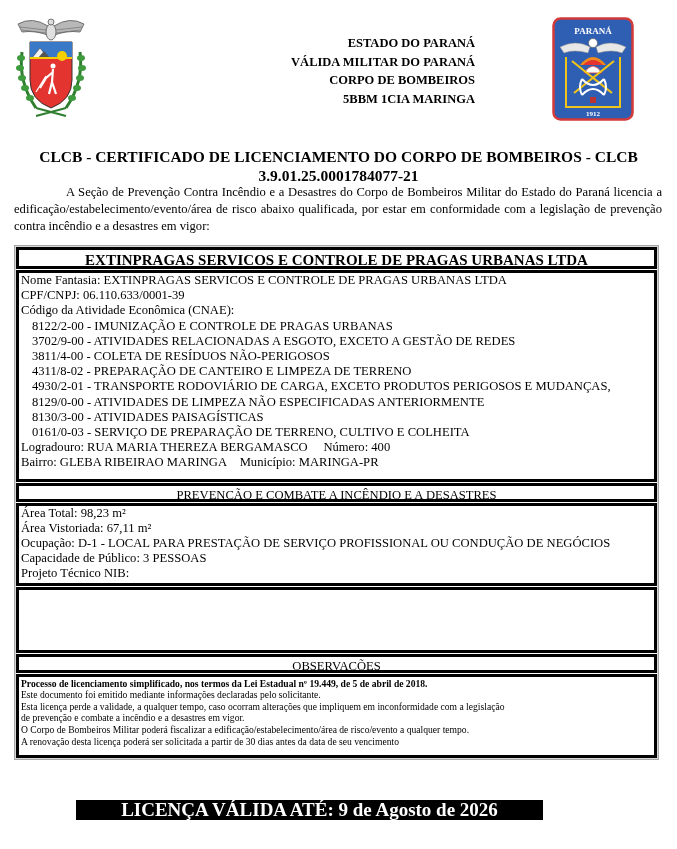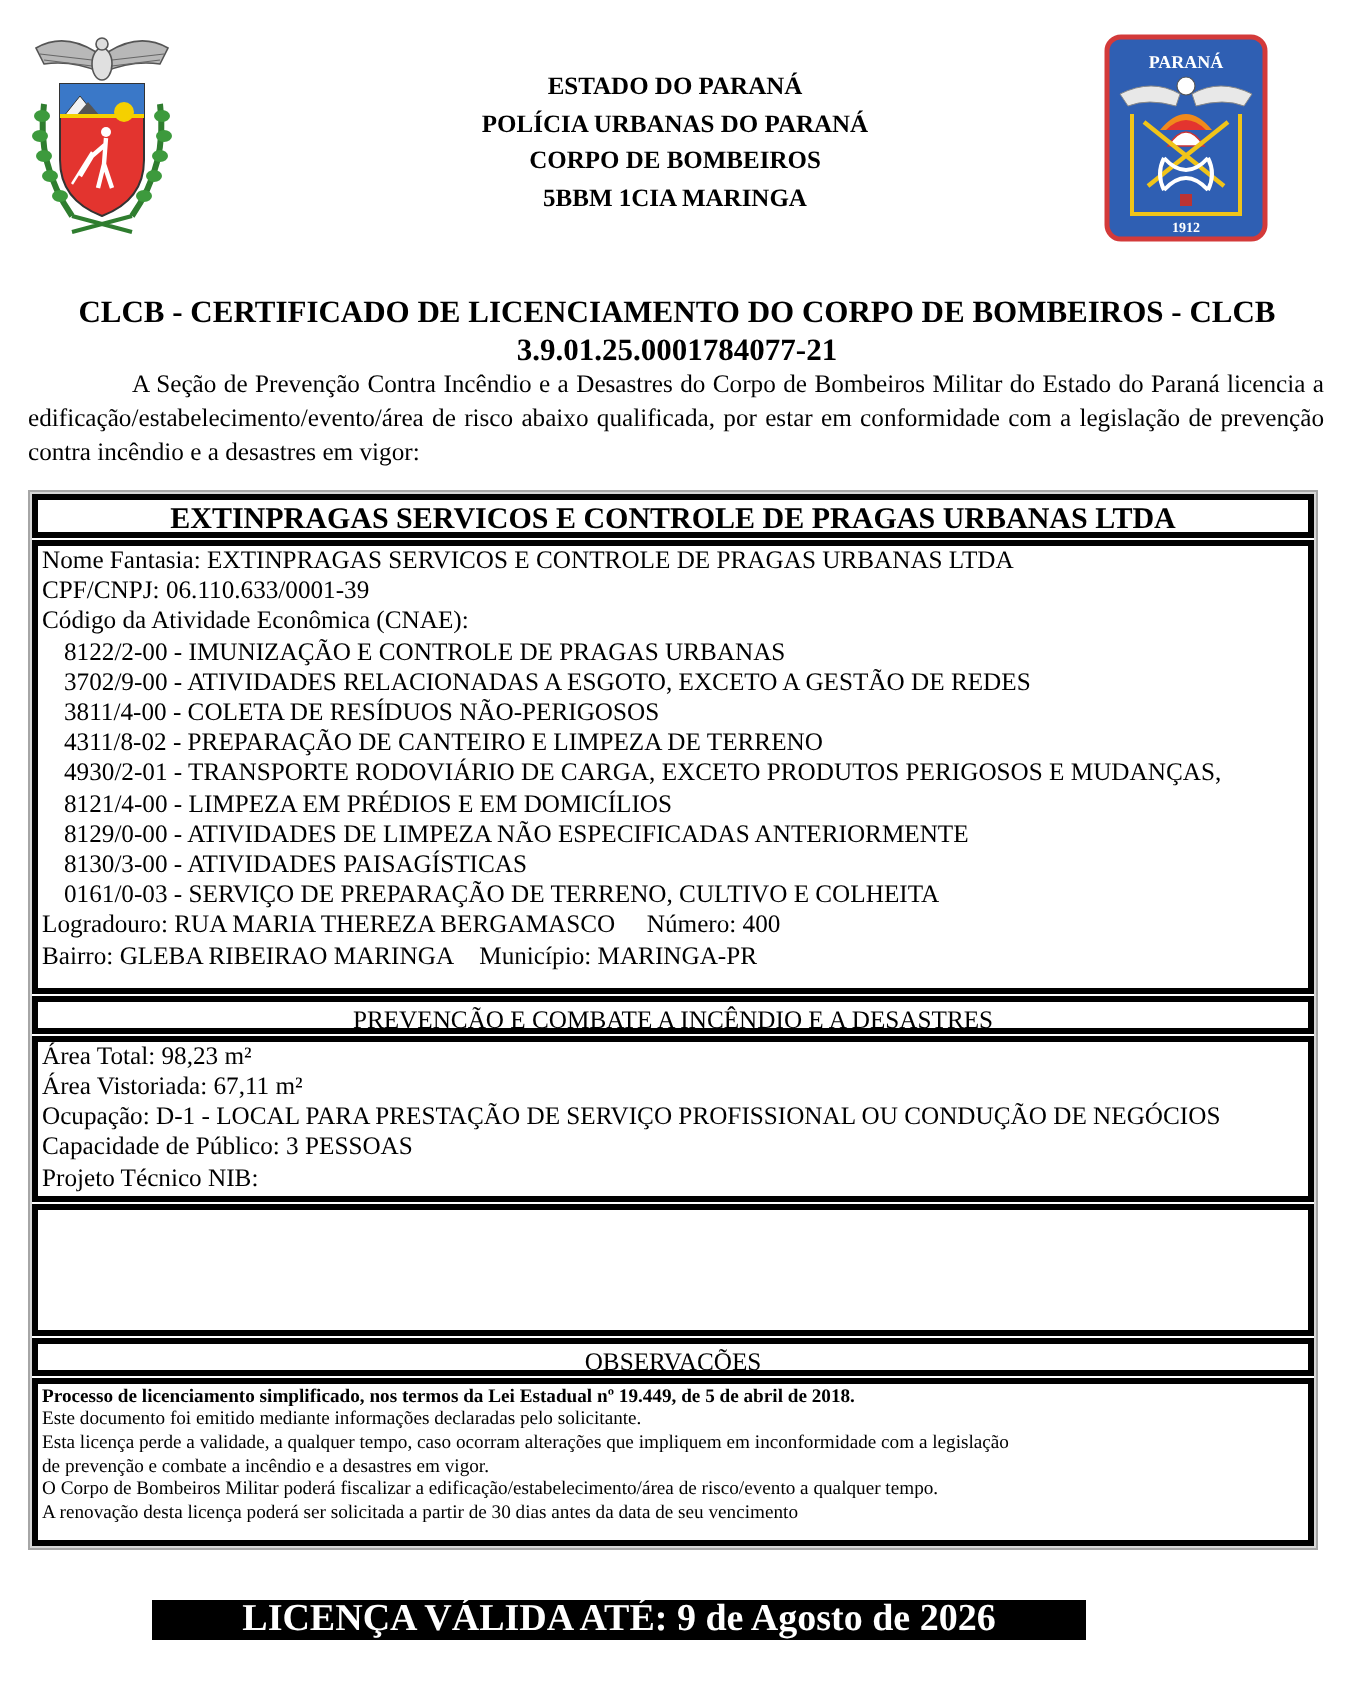--- a/index.html
+++ b/index.html
@@ -2,21 +2,21 @@
 <html><head>
   <meta charset="utf-8">
   <style>
     * { box-sizing: border-box; margin: 0; padding: 0; }
     html, body { width: 677px; height: 849px; background: #ffffff; overflow: hidden; }
     body { font-family: "Liberation Serif", "DejaVu Serif", serif; color: #000; position: relative; }
 
     .header { position: absolute; left: 0; top: 0; width: 677px; height: 135px; }
     .logo-left { position: absolute; left: 10px; top: 12px; width: 82px; height: 108px; }
     .logo-right { position: absolute; left: 552px; top: 17px; width: 82px; height: 104px; }
-    .header-lines { position: absolute; left: 200px; top: 34px; width: 275px; text-align: center; }
+    .header-lines { position: absolute; left: 200px; top: 34px; width: 275px; text-align: right; }
     .header-lines div { font-weight: bold; font-size: 12.5px; line-height: 18px; height: 18.5px; }
 
     .title { position: absolute; left: 0; top: 147px; width: 677px; text-align: center; font-weight: bold; font-size: 15.5px; line-height: 19px; }
     .intro { position: absolute; left: 14px; top: 184px; width: 648px; font-size: 12.6px; line-height: 17px; text-align: justify; }
     .intro .indent { display: inline-block; width: 52px; }
 
     .doc-table { position: absolute; left: 14px; top: 245px; width: 645px; border: 1px solid #a6a6a6; box-shadow: inset 0 0 0 1px #d6d6d6; }
     .row { border: 3px solid #000000; margin: 1px; }
     .company-name { text-align: center; font-weight: bold; font-size: 15px; line-height: 19px; height: 22px; padding-top: 1px; }
     .info { font-size: 12.6px; line-height: 15.2px; padding: 0 0 1px 2px; }
@@ -65,21 +65,21 @@
     <circle cx="52" cy="44" r="5" fill="#f5d000"></circle>
     <rect x="20" y="45" width="42" height="2" fill="#f5d000"></rect>
 
     <circle cx="43" cy="54" r="2.5" fill="#fff"></circle>
     <path d="M43 57 L42 70 L39 82 M42 70 L46 82 M43 60 L36 66 L30 76" stroke="#fff" stroke-width="2.2" fill="none"></path>
     <path d="M26 80 L36 64" stroke="#fff" stroke-width="1.2"></path>
   </svg>
 
   <div class="header-lines">
     <div>ESTADO DO PARANÁ</div>
-    <div>POLÍCIA URBANAS DO PARANÁ</div>
+    <div>VÁLIDA MILITAR DO PARANÁ</div>
     <div>CORPO DE BOMBEIROS</div>
     <div>5BBM 1CIA MARINGA</div>
   </div>
 
   <svg class="logo-right" viewBox="0 0 82 104">
     <rect x="1.5" y="1.5" width="79" height="101" rx="7" fill="#2f5fb3" stroke="#d33a3a" stroke-width="2.5"></rect>
     <text x="41" y="17" text-anchor="middle" font-family="Liberation Serif, serif" font-weight="bold" font-size="9" fill="#ffffff">PARANÁ</text>
 
     <path d="M8 30 Q24 22 38 30 L36 36 Q22 32 12 36 Z" fill="#e8e8e8" stroke="#888" stroke-width="0.5"></path>
     <path d="M74 30 Q58 22 44 30 L46 36 Q60 32 70 36 Z" fill="#e8e8e8" stroke="#888" stroke-width="0.5"></path>
@@ -111,21 +111,20 @@
 
   <div class="row info">
     <div>Nome Fantasia: EXTINPRAGAS SERVICOS E CONTROLE DE PRAGAS URBANAS LTDA</div>
     <div>CPF/CNPJ: 06.110.633/0001-39</div>
     <div>Código da Atividade Econômica (CNAE):</div>
     <div class="cnae">8122/2-00 - IMUNIZAÇÃO E CONTROLE DE PRAGAS URBANAS</div>
     <div class="cnae">3702/9-00 - ATIVIDADES RELACIONADAS A ESGOTO, EXCETO A GESTÃO DE REDES</div>
     <div class="cnae">3811/4-00 - COLETA DE RESÍDUOS NÃO-PERIGOSOS</div>
     <div class="cnae">4311/8-02 - PREPARAÇÃO DE CANTEIRO E LIMPEZA DE TERRENO</div>
     <div class="cnae">4930/2-01 - TRANSPORTE RODOVIÁRIO DE CARGA, EXCETO PRODUTOS PERIGOSOS E MUDANÇAS,</div>
-    <div class="cnae">8121/4-00 - LIMPEZA EM PRÉDIOS E EM DOMICÍLIOS</div>
     <div class="cnae">8129/0-00 - ATIVIDADES DE LIMPEZA NÃO ESPECIFICADAS ANTERIORMENTE</div>
     <div class="cnae">8130/3-00 - ATIVIDADES PAISAGÍSTICAS</div>
     <div class="cnae">0161/0-03 - SERVIÇO DE PREPARAÇÃO DE TERRENO, CULTIVO E COLHEITA</div>
     <div>
       <span>Logradouro: RUA MARIA THEREZA BERGAMASCO</span>&nbsp;&nbsp;&nbsp;&nbsp;&nbsp;<span>Número: 400</span>
     </div>
     <div>
       <span>Bairro: GLEBA RIBEIRAO MARINGA</span>&nbsp;&nbsp;&nbsp;&nbsp;<span>Município: MARINGA-PR</span>
     </div>
     <div style="height:7px"></div>

